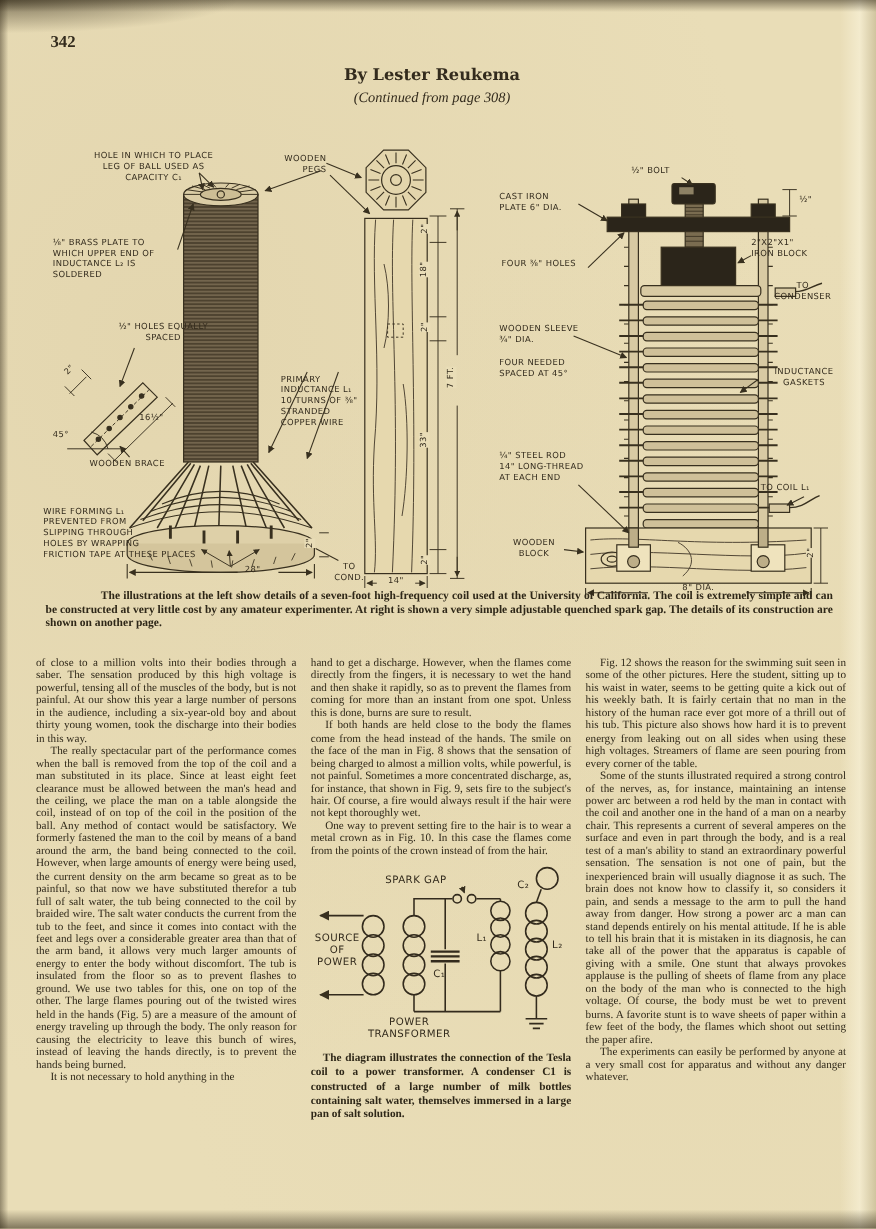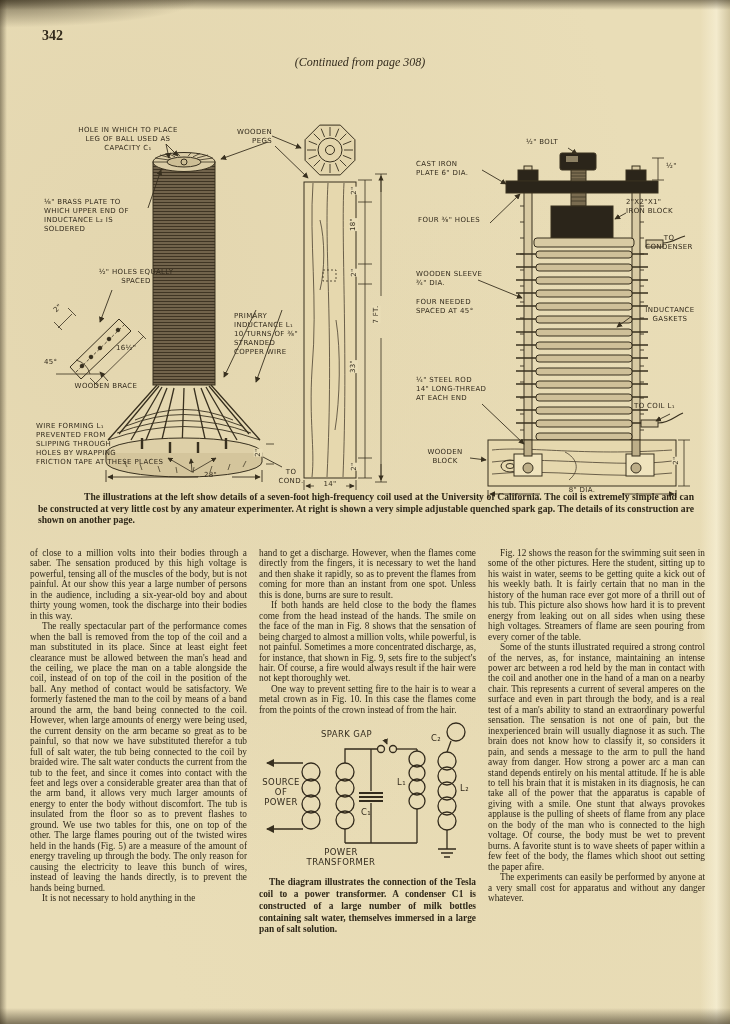--- a/index.html
+++ b/index.html
@@ -53,20 +53,21 @@
   <div class="edge edge-top"></div>
   <div class="edge corner-tl"></div>
   <div class="edge edge-left"></div>
   <div class="edge edge-bottom"></div>
 
   <div class="header">
     <span class="pagenum">342</span>
   </div>
 
   <div class="titleblock">
+    <div class="byline">By Lester Reukema</div>
     <div class="continued">(Continued from page 308)</div>
   </div>
 
   <div class="figure">
     <svg width="690" height="392" viewBox="0 0 690 392">
       <defs>
         <pattern id="coiltex" width="5" height="3" patternUnits="userSpaceOnUse">
           <rect width="5" height="3" fill="#73654d"></rect>
           <path d="M0,1.5 H5" stroke="#3f3524" stroke-width="1.1"></path>
         </pattern>

